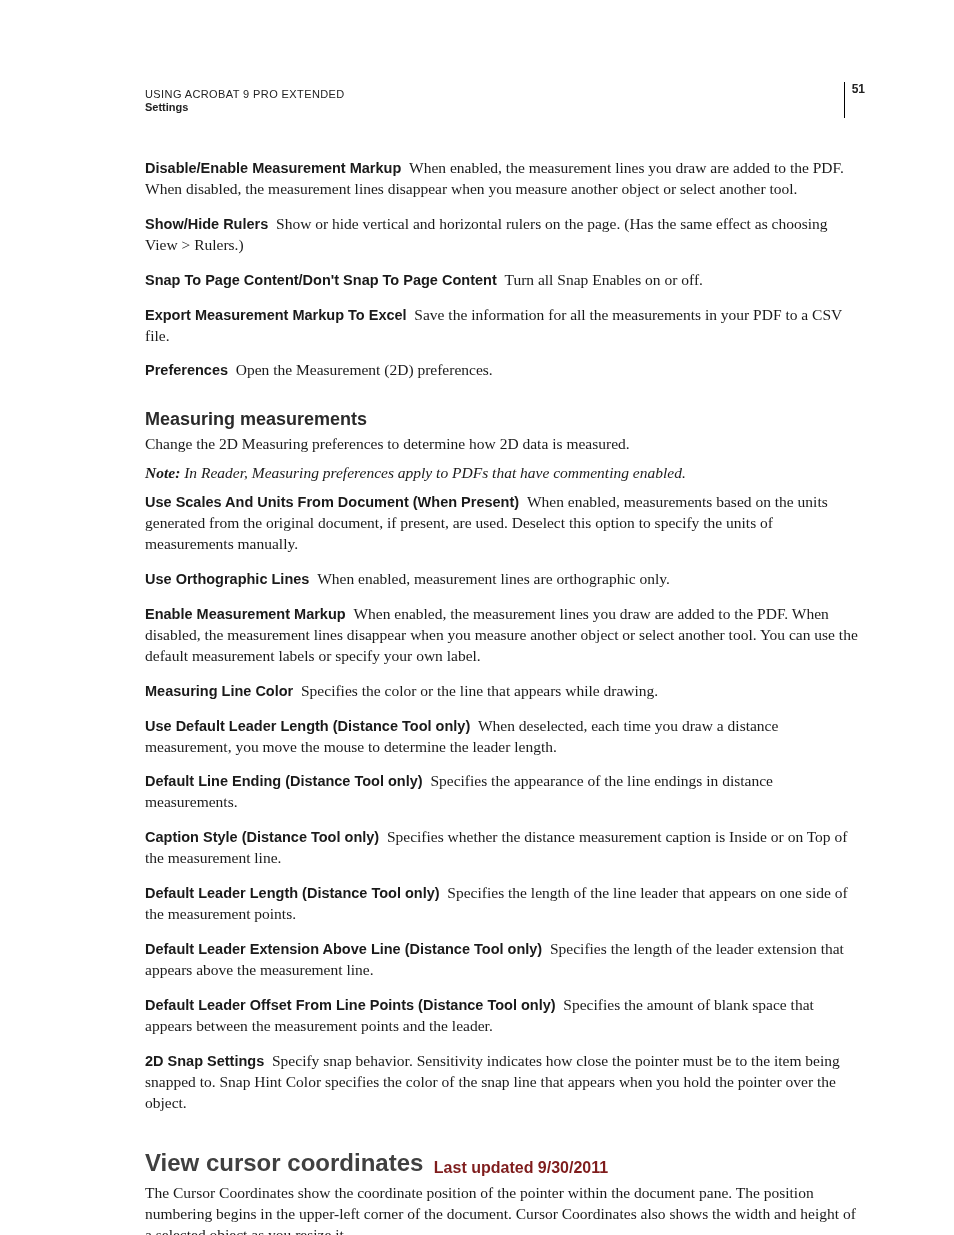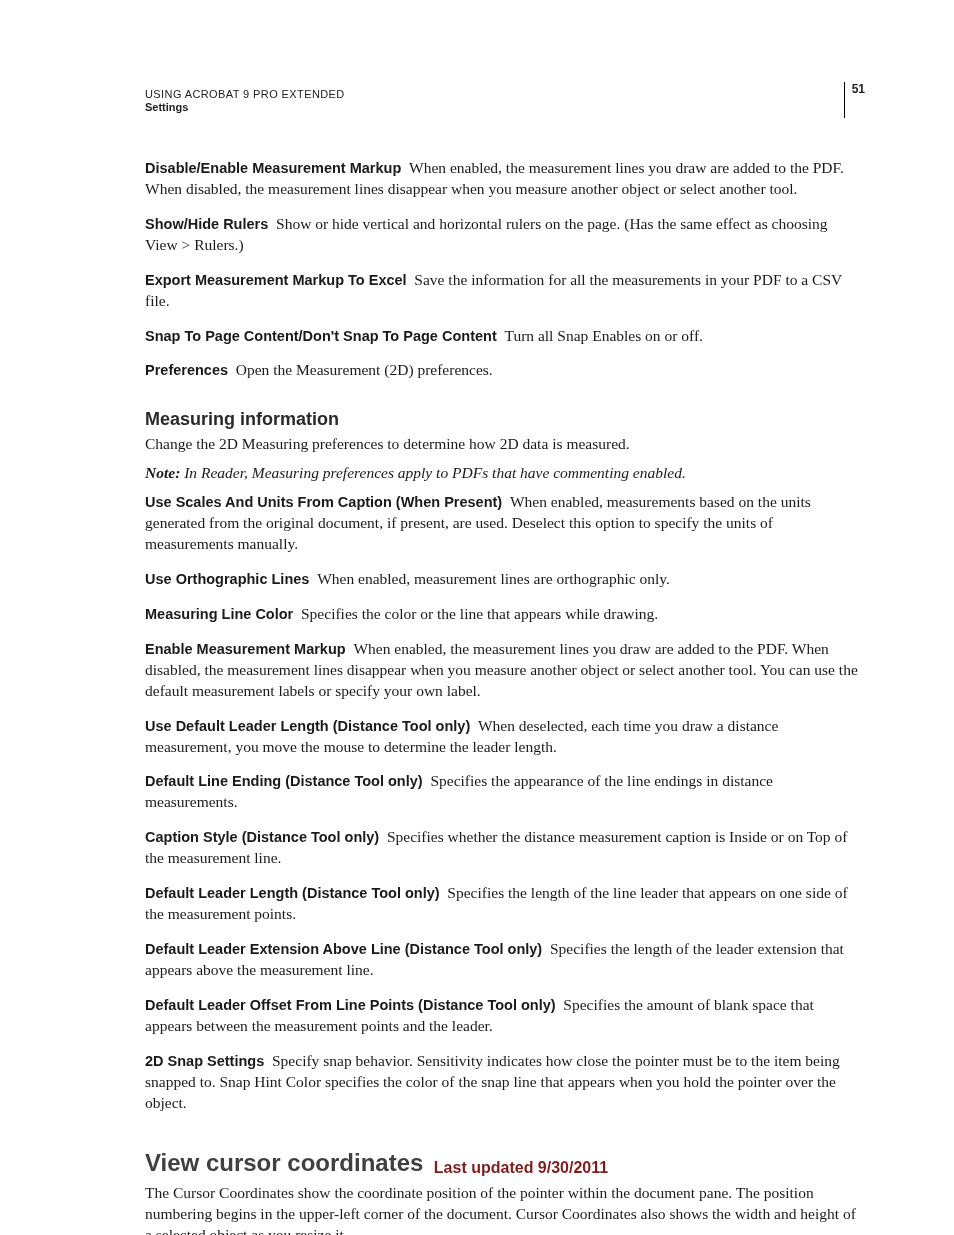--- a/index.html
+++ b/index.html
@@ -111,47 +111,47 @@
     <div class="page-number">51</div>
   </div>
 
   <div class="def-block">
     <p class="para"><span class="term">Disable/Enable Measurement Markup</span>&nbsp;&nbsp;<span>When enabled, the measurement lines you draw are added to the PDF. When disabled, the measurement lines disappear when you measure another object or select another tool.</span></p>
   </div>
   <div class="def-block">
     <p class="para"><span class="term">Show/Hide Rulers</span>&nbsp;&nbsp;<span>Show or hide vertical and horizontal rulers on the page. (Has the same effect as choosing View &gt; Rulers.)</span></p>
   </div>
   <div class="def-block">
-    <p class="para"><span class="term">Export Measurement Markup To Excel</span>&nbsp;&nbsp;<span>Save the information for all the measurements in your PDF to a CSV file.</span></p>
+    <p class="para"><span class="term">Snap To Page Content/Don't Snap To Page Content</span>&nbsp;&nbsp;<span>Turn all Snap Enables on or off.</span></p>
   </div>
   <div class="def-block">
-    <p class="para"><span class="term">Snap To Page Content/Don't Snap To Page Content</span>&nbsp;&nbsp;<span>Turn all Snap Enables on or off.</span></p>
+    <p class="para"><span class="term">Export Measurement Markup To Excel</span>&nbsp;&nbsp;<span>Save the information for all the measurements in your PDF to a CSV file.</span></p>
   </div>
   <div class="def-block">
     <p class="para"><span class="term">Preferences</span>&nbsp;&nbsp;<span>Open the Measurement (2D) preferences.</span></p>
   </div>
 
-  <div class="h2">Measuring information</div>
+  <div class="h2">Measuring measurements</div>
   <p class="para">Change the 2D Measuring preferences to determine how 2D data is measured.</p>
   <p class="para">
     <span class="note-lead">Note:</span>
     <span class="note-body">In Reader, Measuring preferences apply to PDFs that have commenting enabled.</span>
   </p>
 
   <div class="def-block">
-    <p class="para"><span class="term">Use Scales And Units From Caption (When Present)</span>&nbsp;&nbsp;<span>When enabled, measurements based on the units generated from the original document, if present, are used. Deselect this option to specify the units of measurements manually.</span></p>
+    <p class="para"><span class="term">Use Scales And Units From Document (When Present)</span>&nbsp;&nbsp;<span>When enabled, measurements based on the units generated from the original document, if present, are used. Deselect this option to specify the units of measurements manually.</span></p>
   </div>
   <div class="def-block">
     <p class="para"><span class="term">Use Orthographic Lines</span>&nbsp;&nbsp;<span>When enabled, measurement lines are orthographic only.</span></p>
   </div>
   <div class="def-block">
-    <p class="para"><span class="term">Measuring Line Color</span>&nbsp;&nbsp;<span>Specifies the color or the line that appears while drawing.</span></p>
+    <p class="para"><span class="term">Enable Measurement Markup</span>&nbsp;&nbsp;<span>When enabled, the measurement lines you draw are added to the PDF. When disabled, the measurement lines disappear when you measure another object or select another tool. You can use the default measurement labels or specify your own label.</span></p>
   </div>
   <div class="def-block">
-    <p class="para"><span class="term">Enable Measurement Markup</span>&nbsp;&nbsp;<span>When enabled, the measurement lines you draw are added to the PDF. When disabled, the measurement lines disappear when you measure another object or select another tool. You can use the default measurement labels or specify your own label.</span></p>
+    <p class="para"><span class="term">Measuring Line Color</span>&nbsp;&nbsp;<span>Specifies the color or the line that appears while drawing.</span></p>
   </div>
   <div class="def-block">
     <p class="para"><span class="term">Use Default Leader Length (Distance Tool only)</span>&nbsp;&nbsp;<span>When deselected, each time you draw a distance measurement, you move the mouse to determine the leader length.</span></p>
   </div>
   <div class="def-block">
     <p class="para"><span class="term">Default Line Ending (Distance Tool only)</span>&nbsp;&nbsp;<span>Specifies the appearance of the line endings in distance measurements.</span></p>
   </div>
   <div class="def-block">
     <p class="para"><span class="term">Caption Style (Distance Tool only)</span>&nbsp;&nbsp;<span>Specifies whether the distance measurement caption is Inside or on Top of the measurement line.</span></p>
   </div>

